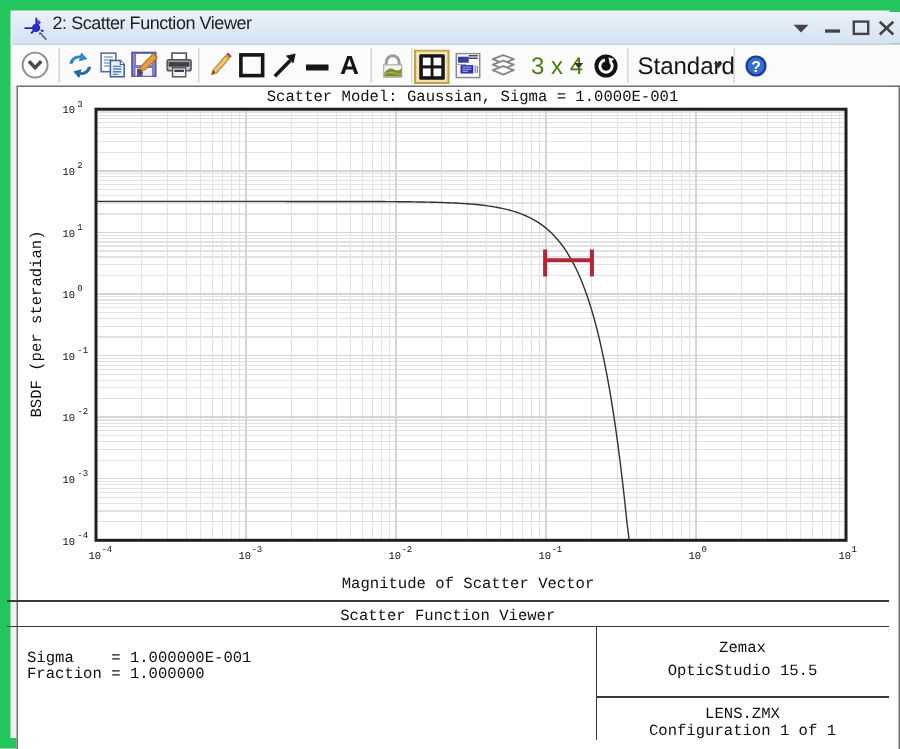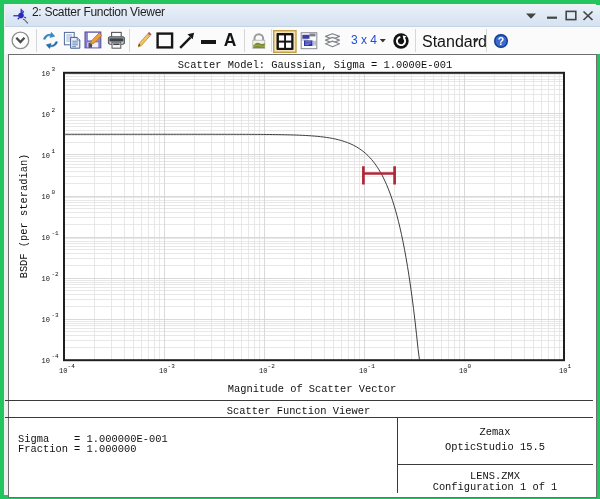--- a/index.html
+++ b/index.html
@@ -1,17 +1,17 @@
 <!DOCTYPE html>
 <html><head><meta charset="utf-8"><style>
   html,body{margin:0;padding:0;width:600px;height:499px;overflow:hidden;
     font-family:"Liberation Sans",sans-serif;background:#fff;}
   .abs{position:absolute;}
   #win{position:absolute;left:0;top:0;width:600px;height:499px;
-    border:4px solid #22c55e;background:#f0f0f0;box-sizing:border-box;}
+    border:7px solid #22c55e;background:#f0f0f0;box-sizing:border-box;}
   #titlebar{position:absolute;left:1px;top:1px;width:598px;height:21px;
     background:linear-gradient(#eaf1f9,#d5e2f1);border-bottom:1px solid #c5d2e2;}
   #title{position:absolute;left:27px;top:0px;font-size:12px;color:#222;letter-spacing:-0.3px;}
   #toolbar{position:absolute;left:1px;top:23px;width:598px;height:27px;background:#fbfbfb;}
   .sep{position:absolute;top:2px;width:1px;height:23px;background:#d7d7d7;}
   #panel{position:absolute;left:4px;top:50px;width:589px;height:444px;
     background:#ffffff;border:1px solid #6e6e6e;box-sizing:border-box;}
 </style></head>
 <body>
 <div id="win">
@@ -115,21 +115,21 @@
  <path d="M5.2 9.8h6M5.2 11.2h6M5.2 12.6h4" stroke="#8c96e0" stroke-width=".8"></path>
  <path d="M13.8 8.8v4.8M15.2 8.8v4.8" stroke="#8890b8" stroke-width=".9"></path>
 </svg>
 <svg class="abs" style="left:319px;top:6px" width="17" height="15" viewBox="0 0 17 15">
  <g fill="#fcfcfc" stroke="#83878c" stroke-width="1.2" stroke-linejoin="round">
  <path d="M1.5 3.4L8.5 0.7l7 2.7-7 2.9z"></path>
  <path d="M1.5 7.1L8.5 4.4l7 2.7-7 2.9z"></path>
  <path d="M1.5 10.8L8.5 8.1l7 2.7-7 2.9z"></path>
  </g>
 </svg>
-<div class="abs" style="left:346px;top:6px;font-size:12px;color:#1d4ed8">3 x 4</div>
+<div class="abs" style="left:346px;top:6px;font-size:16px;color:#4d7c0f">3 x 4</div>
 <svg class="abs" style="left:374px;top:11px" width="8" height="6" viewBox="0 0 8 6">
         <path d="M0.8 1h6l-3 3.6z" fill="#333"></path>
       </svg>
 <svg class="abs" style="left:388px;top:6px" width="16" height="16" viewBox="0 0 16 16">
  <circle cx="8" cy="8" r="7.7" fill="#121212"></circle>
  <path d="M7.3 4A4.1 4.1 0 1 0 10.9 5.1" fill="none" stroke="#fff" stroke-width="1.9"></path>
  <path d="M9.6 2.4L13.4 3.2 10.6 6.4z" fill="#fff"></path>
 </svg>
 <div class="abs" style="left:417px;top:6px;font-size:16px;color:#141414">Standard</div>
 <svg class="abs" style="left:467px;top:11px" width="8" height="6" viewBox="0 0 8 6">

